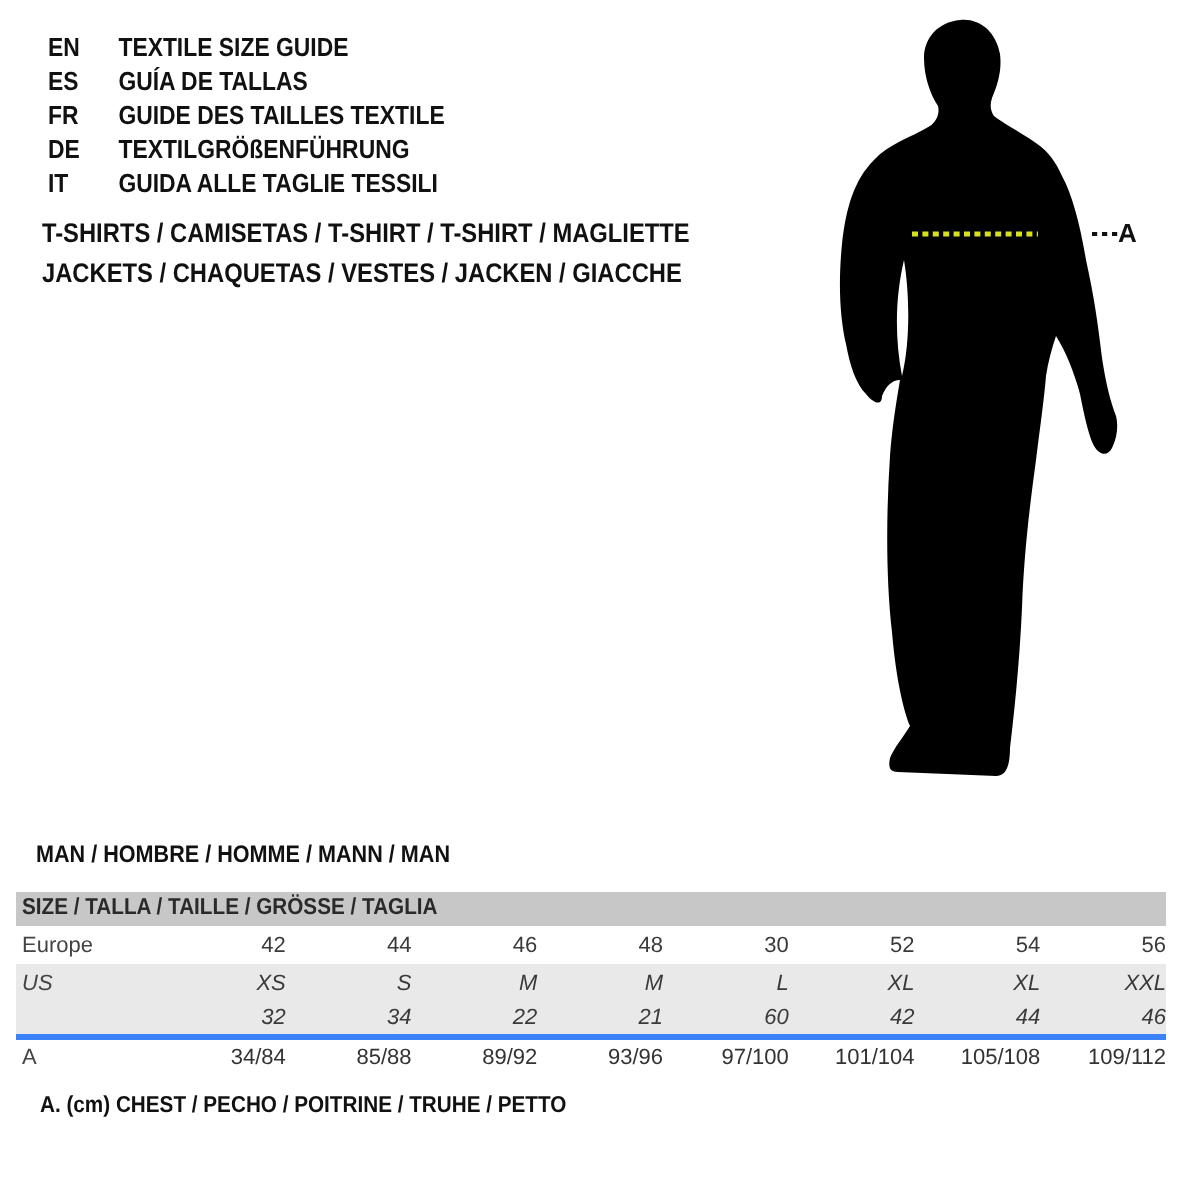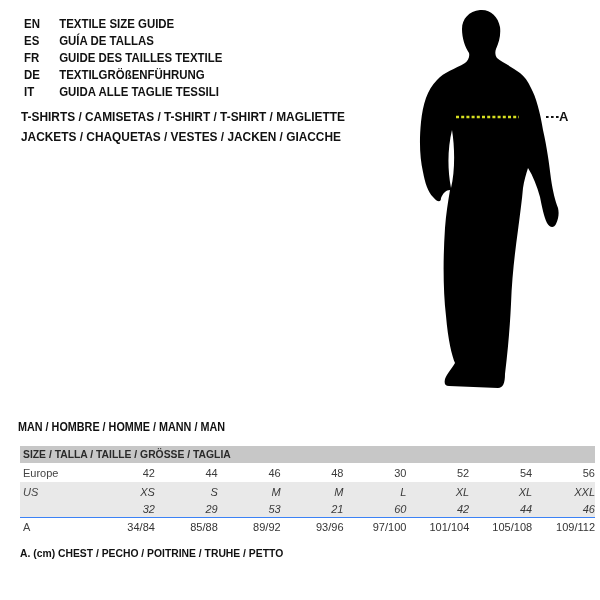--- a/index.html
+++ b/index.html
@@ -21,30 +21,30 @@
 
   
   .figure{left:410px;top:4px;width:180px;height:400px;}
   .measure-a{left:559px;top:109px;font-weight:bold;font-size:13px;}
 
   
   .man-title{left:18px;top:420px;font-weight:bold;font-size:12px;
     transform:scaleX(0.9);transform-origin:0 0;white-space:nowrap;}
 
   
-  .size-table{left:20px;top:446px;width:575px;font-size:11px;}
+  .size-table{left:8px;top:446px;width:575px;font-size:11px;}
   .t-header{background:#c7c7c7;height:17px;line-height:17px;padding-left:3px;
     font-weight:bold;font-size:11.5px;color:#2a2a2a;}
   .t-header span{display:inline-block;transform:scaleX(0.9);transform-origin:0 0;white-space:nowrap;}
   .t-row{display:grid;grid-template-columns:72px repeat(8,1fr);align-items:center;
     height:19px;color:#3a3a3a;}
   .t-row.h16{height:16px;}
   .t-row.h17{height:17px;color:#333;}
   .t-row.shaded{background:#e9e9e9;font-style:italic;}
-  .t-row.rule{border-bottom:1px solid #3b82f6;}
+  .t-row.rule{border-bottom:3px solid #3b82f6;}
   .t-label{padding-left:3px;color:#444;}
   .t-cell{text-align:right;}
 
   
   .footnote{left:20px;top:547px;font-weight:bold;font-size:11.5px;
     transform:scaleX(0.9);transform-origin:0 0;white-space:nowrap;}
 </style>
 </head>
 <body>
 
@@ -148,22 +148,22 @@
     <span class="t-cell">M</span>
     <span class="t-cell">L</span>
     <span class="t-cell">XL</span>
     <span class="t-cell">XL</span>
     <span class="t-cell">XXL</span>
   </div>
 
   <div class="t-row shaded h16 rule">
     <span class="t-label"></span>
     <span class="t-cell">32</span>
-    <span class="t-cell">29</span>
-    <span class="t-cell">53</span>
+    <span class="t-cell">34</span>
+    <span class="t-cell">22</span>
     <span class="t-cell">21</span>
     <span class="t-cell">60</span>
     <span class="t-cell">42</span>
     <span class="t-cell">44</span>
     <span class="t-cell">46</span>
   </div>
 
   <div class="t-row h17">
     <span class="t-label">A</span>
     <span class="t-cell">34/84</span>

